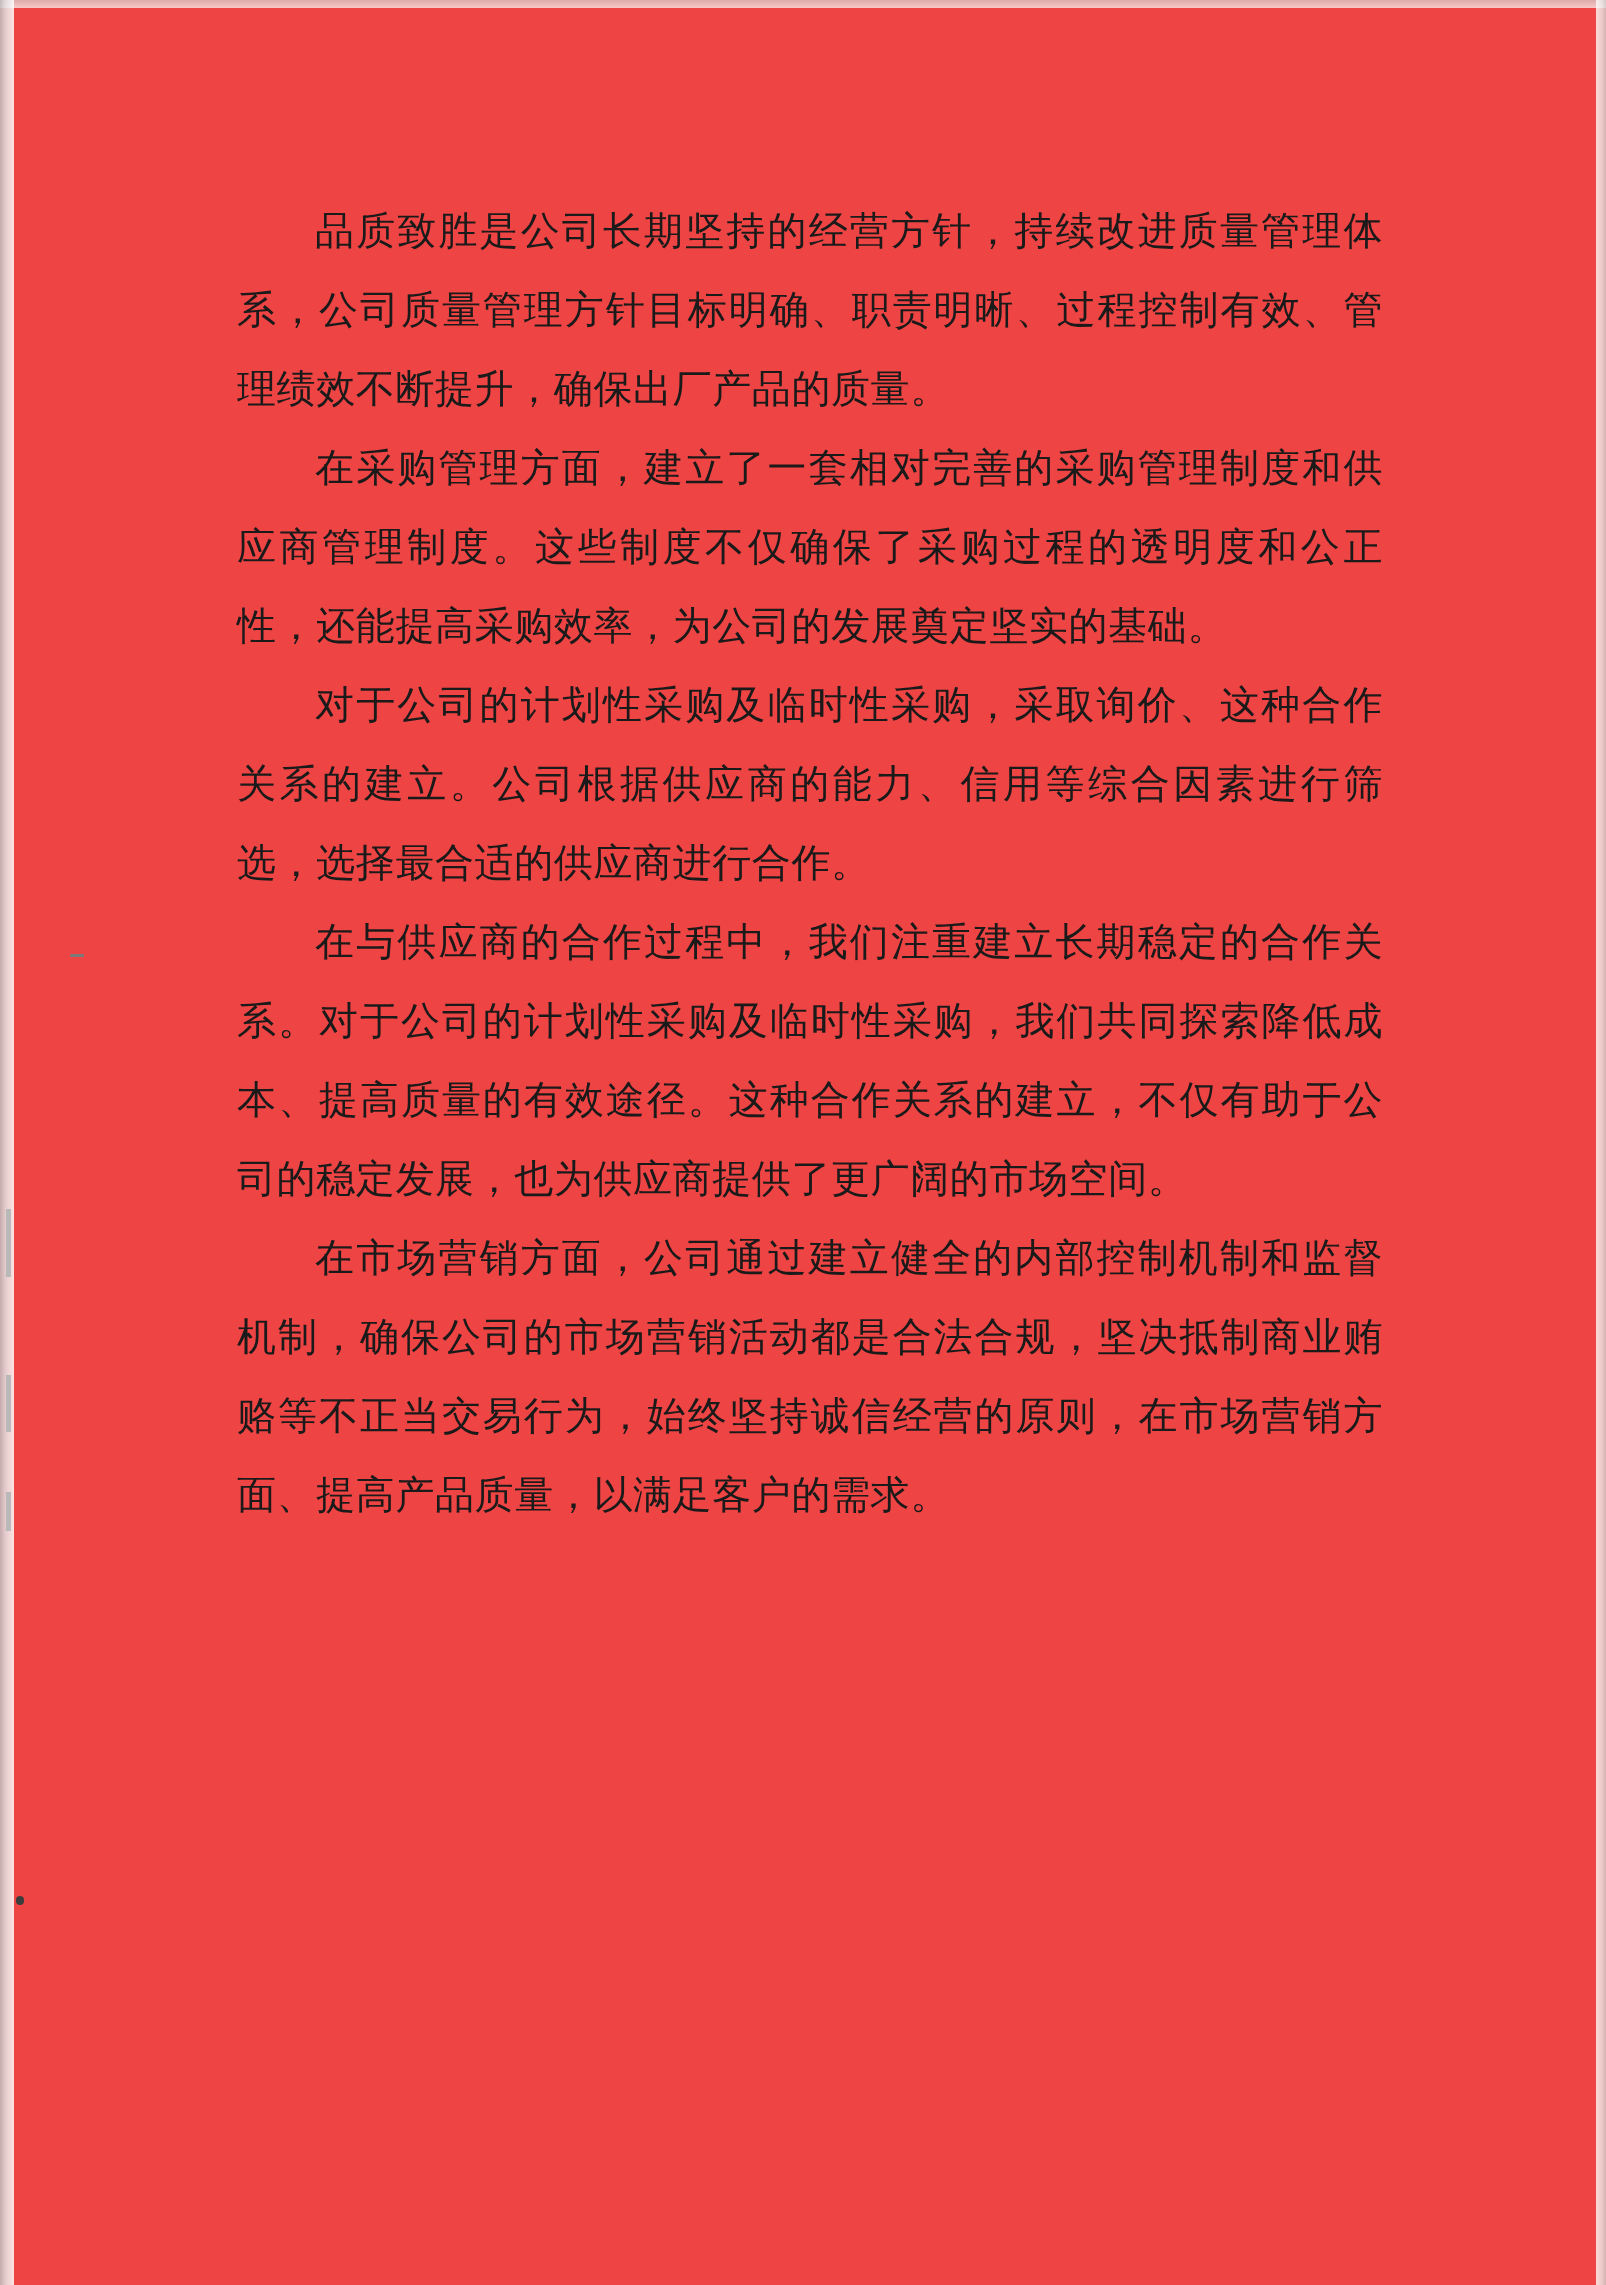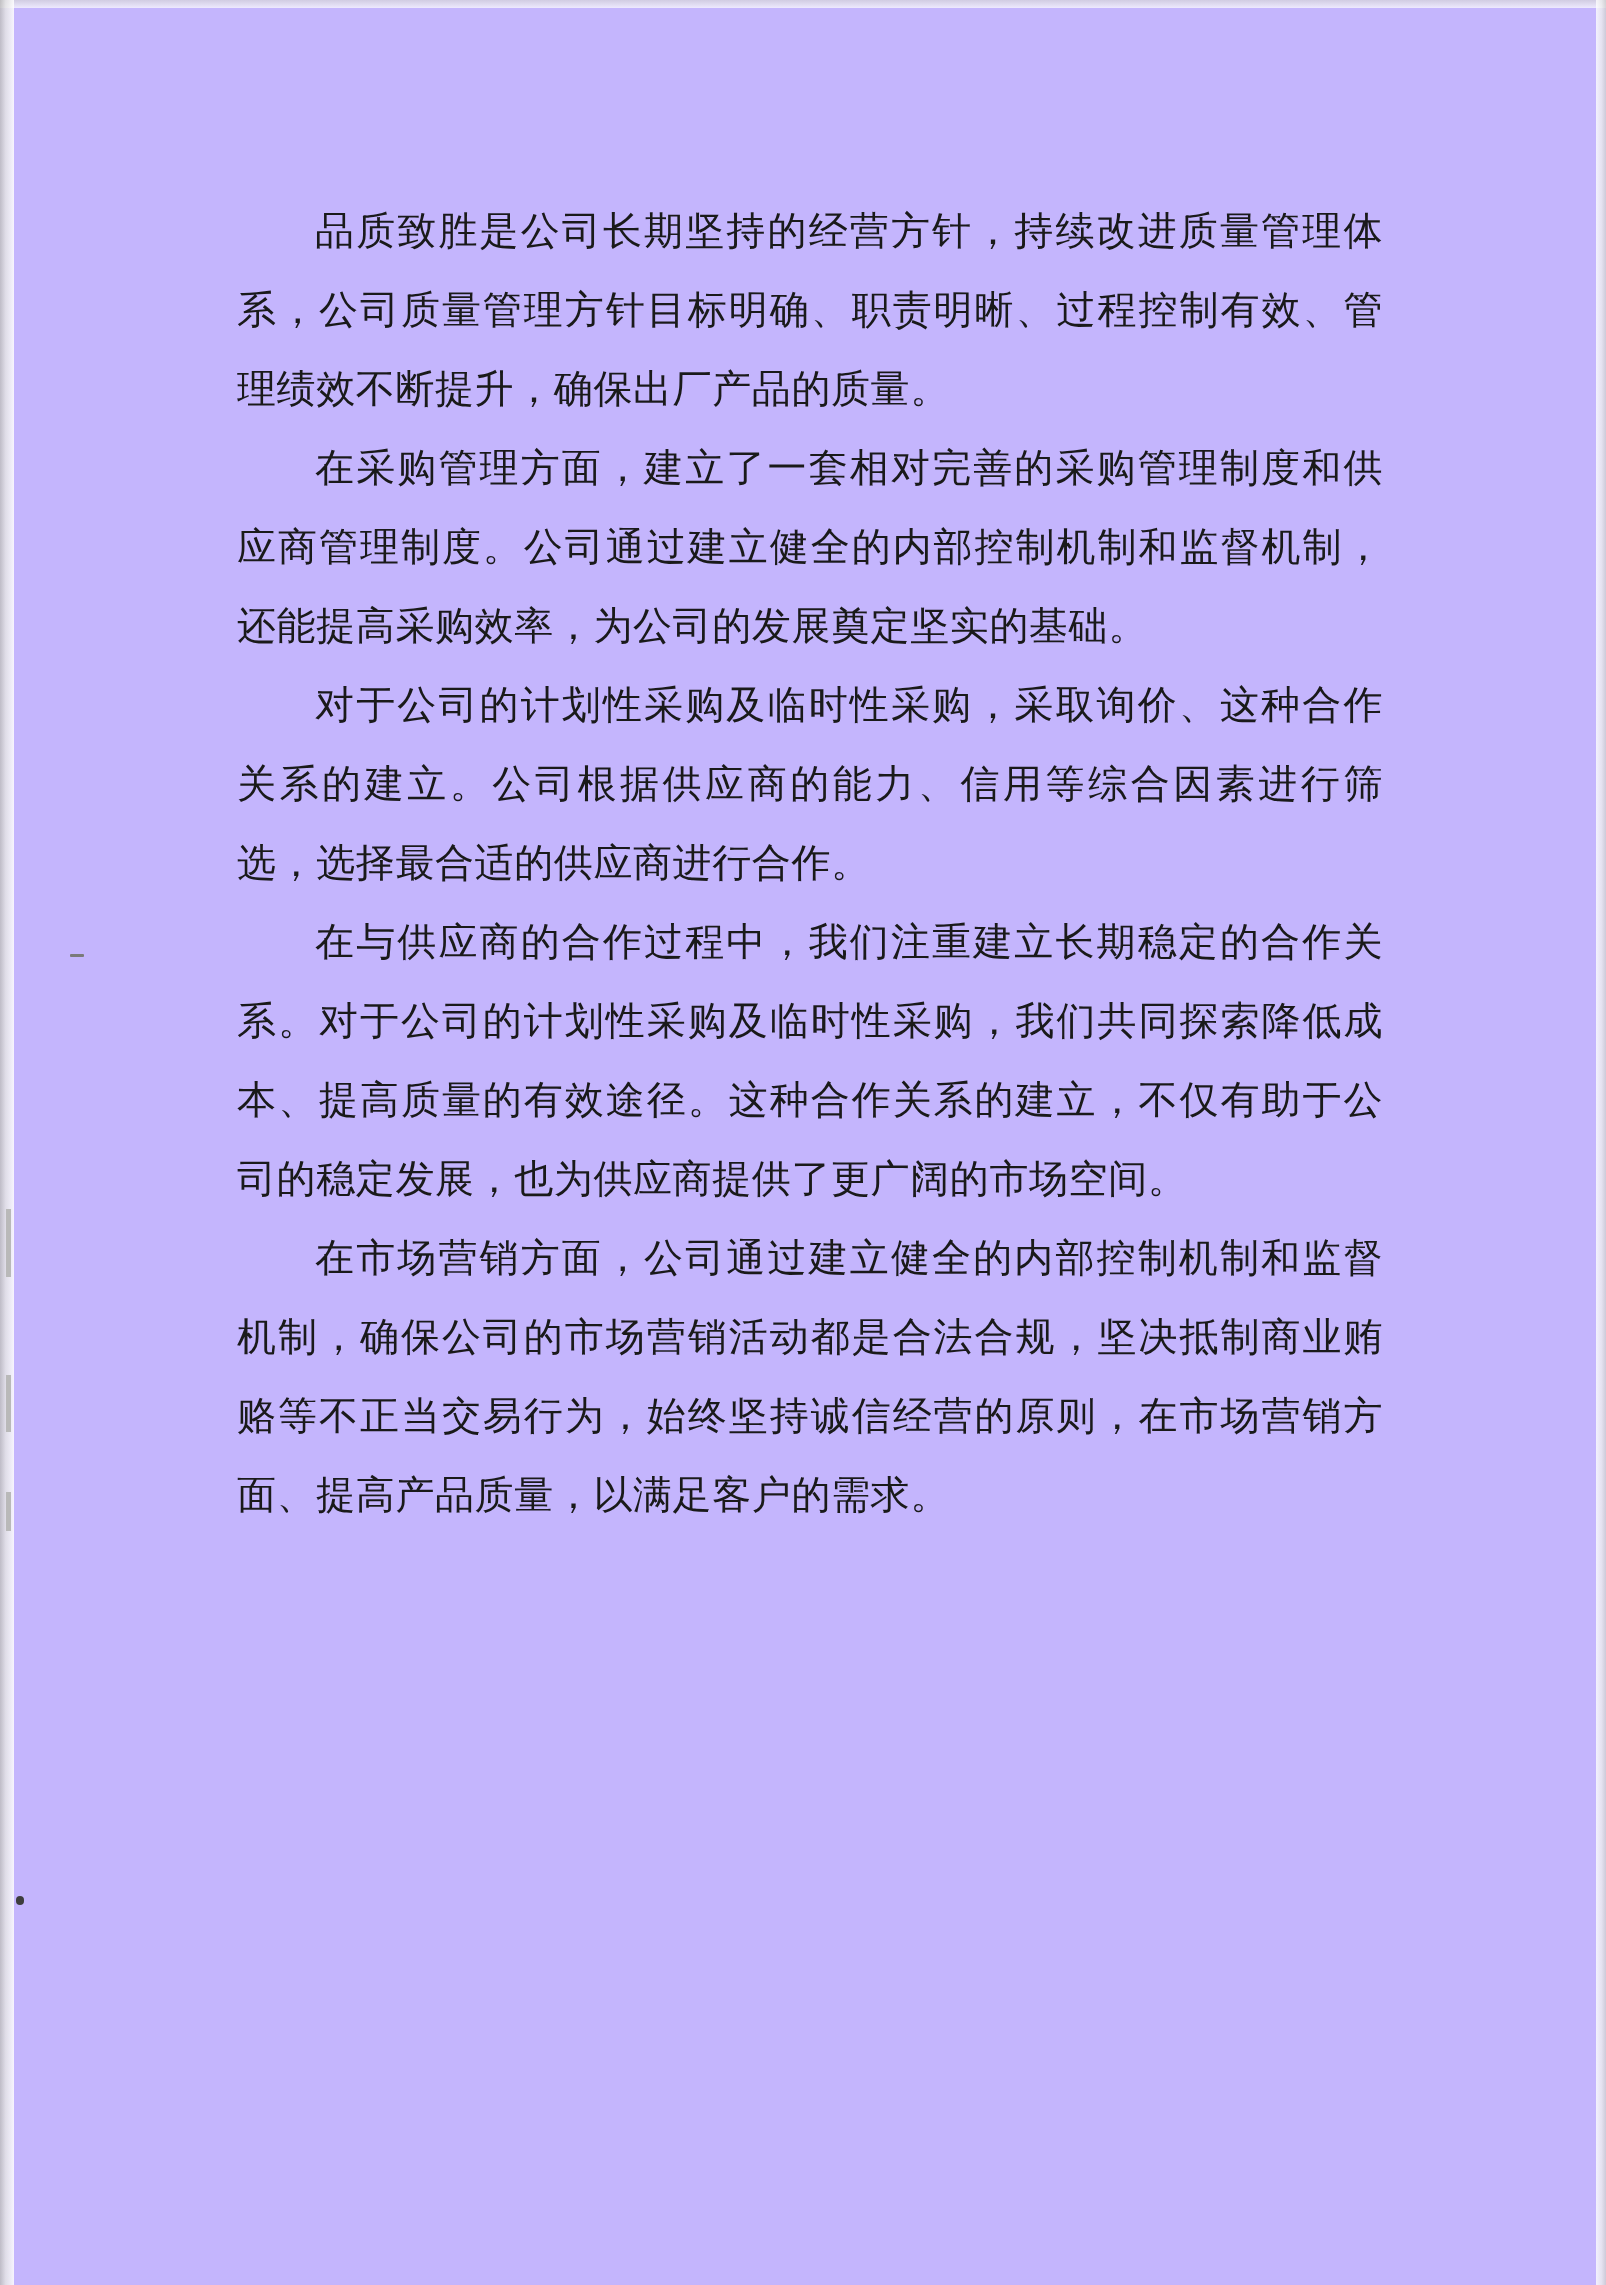--- a/index.html
+++ b/index.html
@@ -5,21 +5,21 @@
   html, body {
     margin: 0;
     padding: 0;
     background: #8a8a8a;
   }
   .page {
     position: relative;
     width: 1606px;
     height: 2286px;
     margin: 0 auto;
-    background: #c4b5fd;
+    background: #ef4444;
     overflow: hidden;
     box-sizing: border-box;
   }
   
   .scan-edge-left {
     position: absolute;
     top: 0;
     left: 0;
     width: 13.7px;
     height: 100%;
@@ -94,20 +94,20 @@
 
   <div class="edge-tick tick-1"></div>
   <div class="edge-tick tick-2"></div>
   <div class="edge-tick tick-3"></div>
 
   <div class="speck speck-a"></div>
   <div class="speck speck-b"></div>
 
   <div class="content">
     <p>品质致胜是公司长期坚持的经营方针，持续改进质量管理体系，公司质量管理方针目标明确、职责明晰、过程控制有效、管理绩效不断提升，确保出厂产品的质量。</p>
-    <p>在采购管理方面，建立了一套相对完善的采购管理制度和供应商管理制度。公司通过建立健全的内部控制机制和监督机制，还能提高采购效率，为公司的发展奠定坚实的基础。</p>
+    <p>在采购管理方面，建立了一套相对完善的采购管理制度和供应商管理制度。这些制度不仅确保了采购过程的透明度和公正性，还能提高采购效率，为公司的发展奠定坚实的基础。</p>
     <p>对于公司的计划性采购及临时性采购，采取询价、这种合作关系的建立。公司根据供应商的能力、信用等综合因素进行筛选，选择最合适的供应商进行合作。</p>
     <p>在与供应商的合作过程中，我们注重建立长期稳定的合作关系。对于公司的计划性采购及临时性采购，我们共同探索降低成本、提高质量的有效途径。这种合作关系的建立，不仅有助于公司的稳定发展，也为供应商提供了更广阔的市场空间。</p>
     <p>在市场营销方面，公司通过建立健全的内部控制机制和监督机制，确保公司的市场营销活动都是合法合规，坚决抵制商业贿赂等不正当交易行为，始终坚持诚信经营的原则，在市场营销方面、提高产品质量，以满足客户的需求。</p>
   </div>
 
 </div>
 
 
 </body></html>

